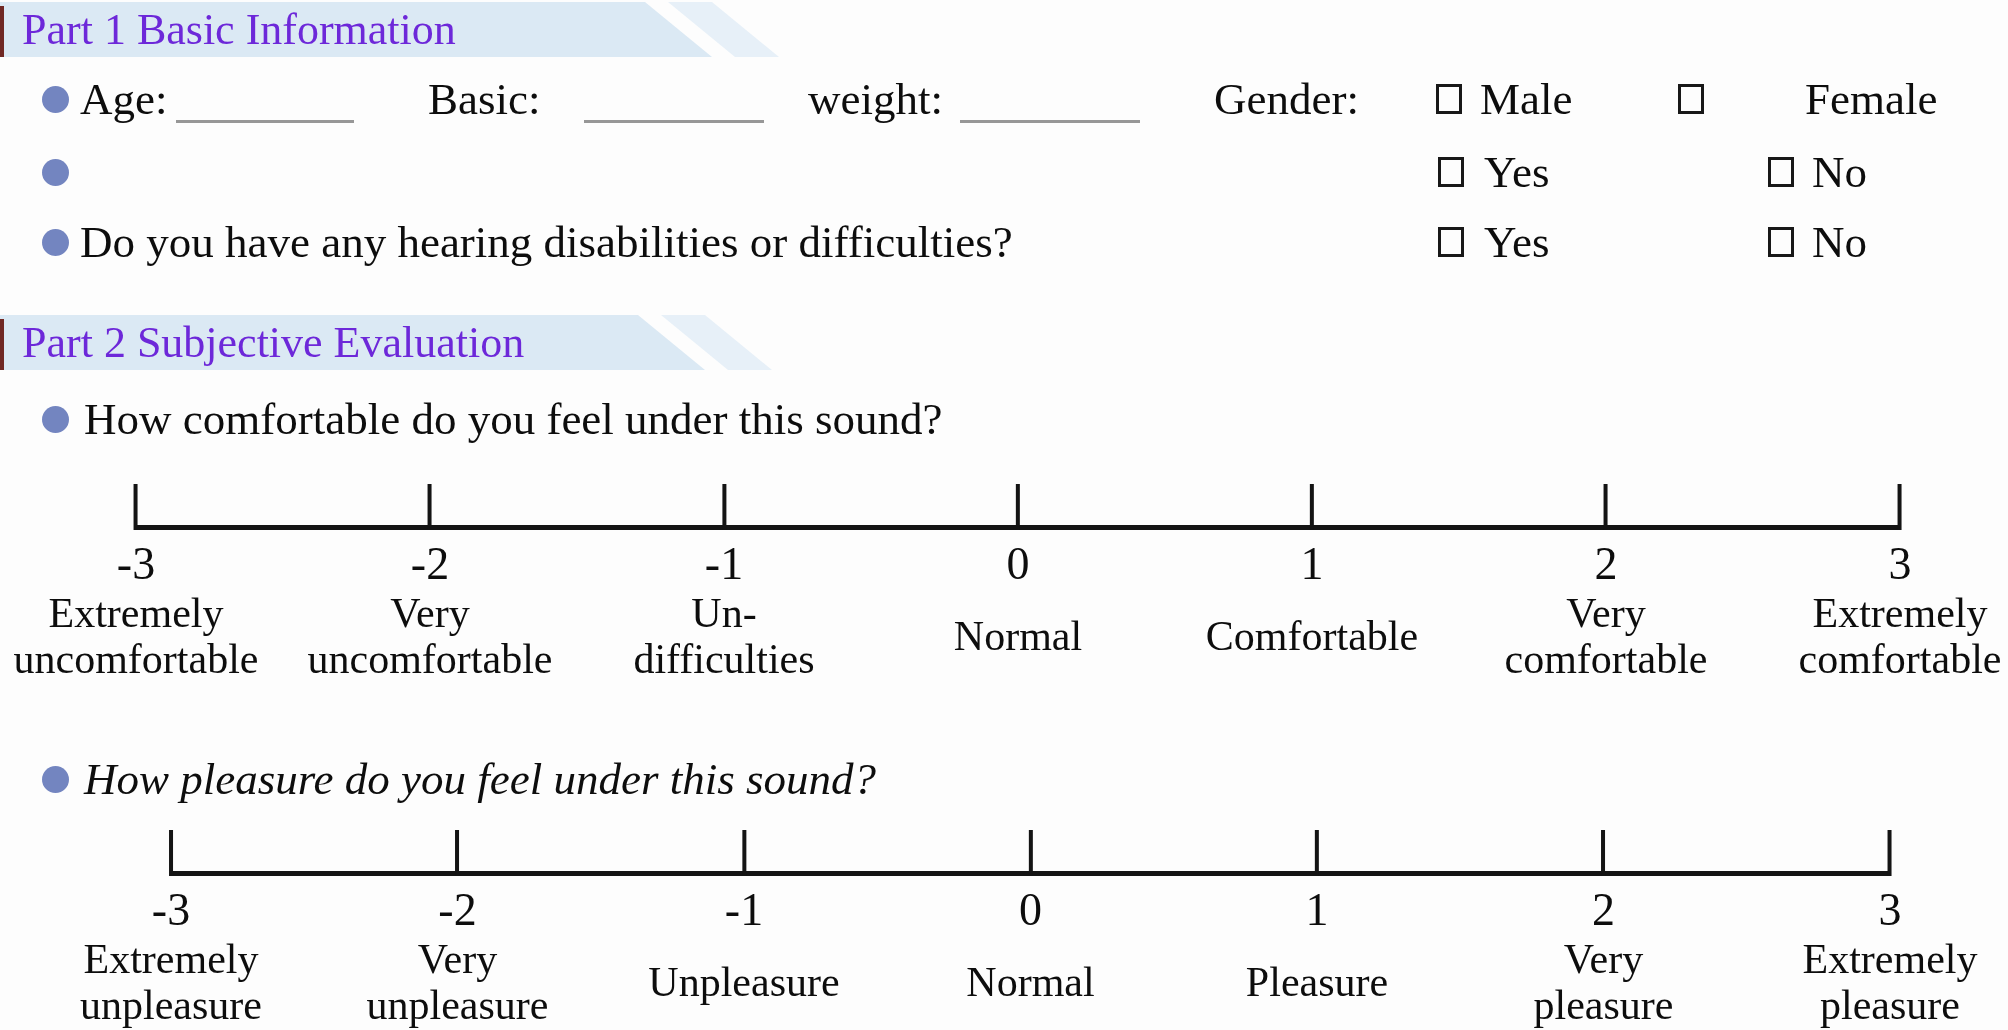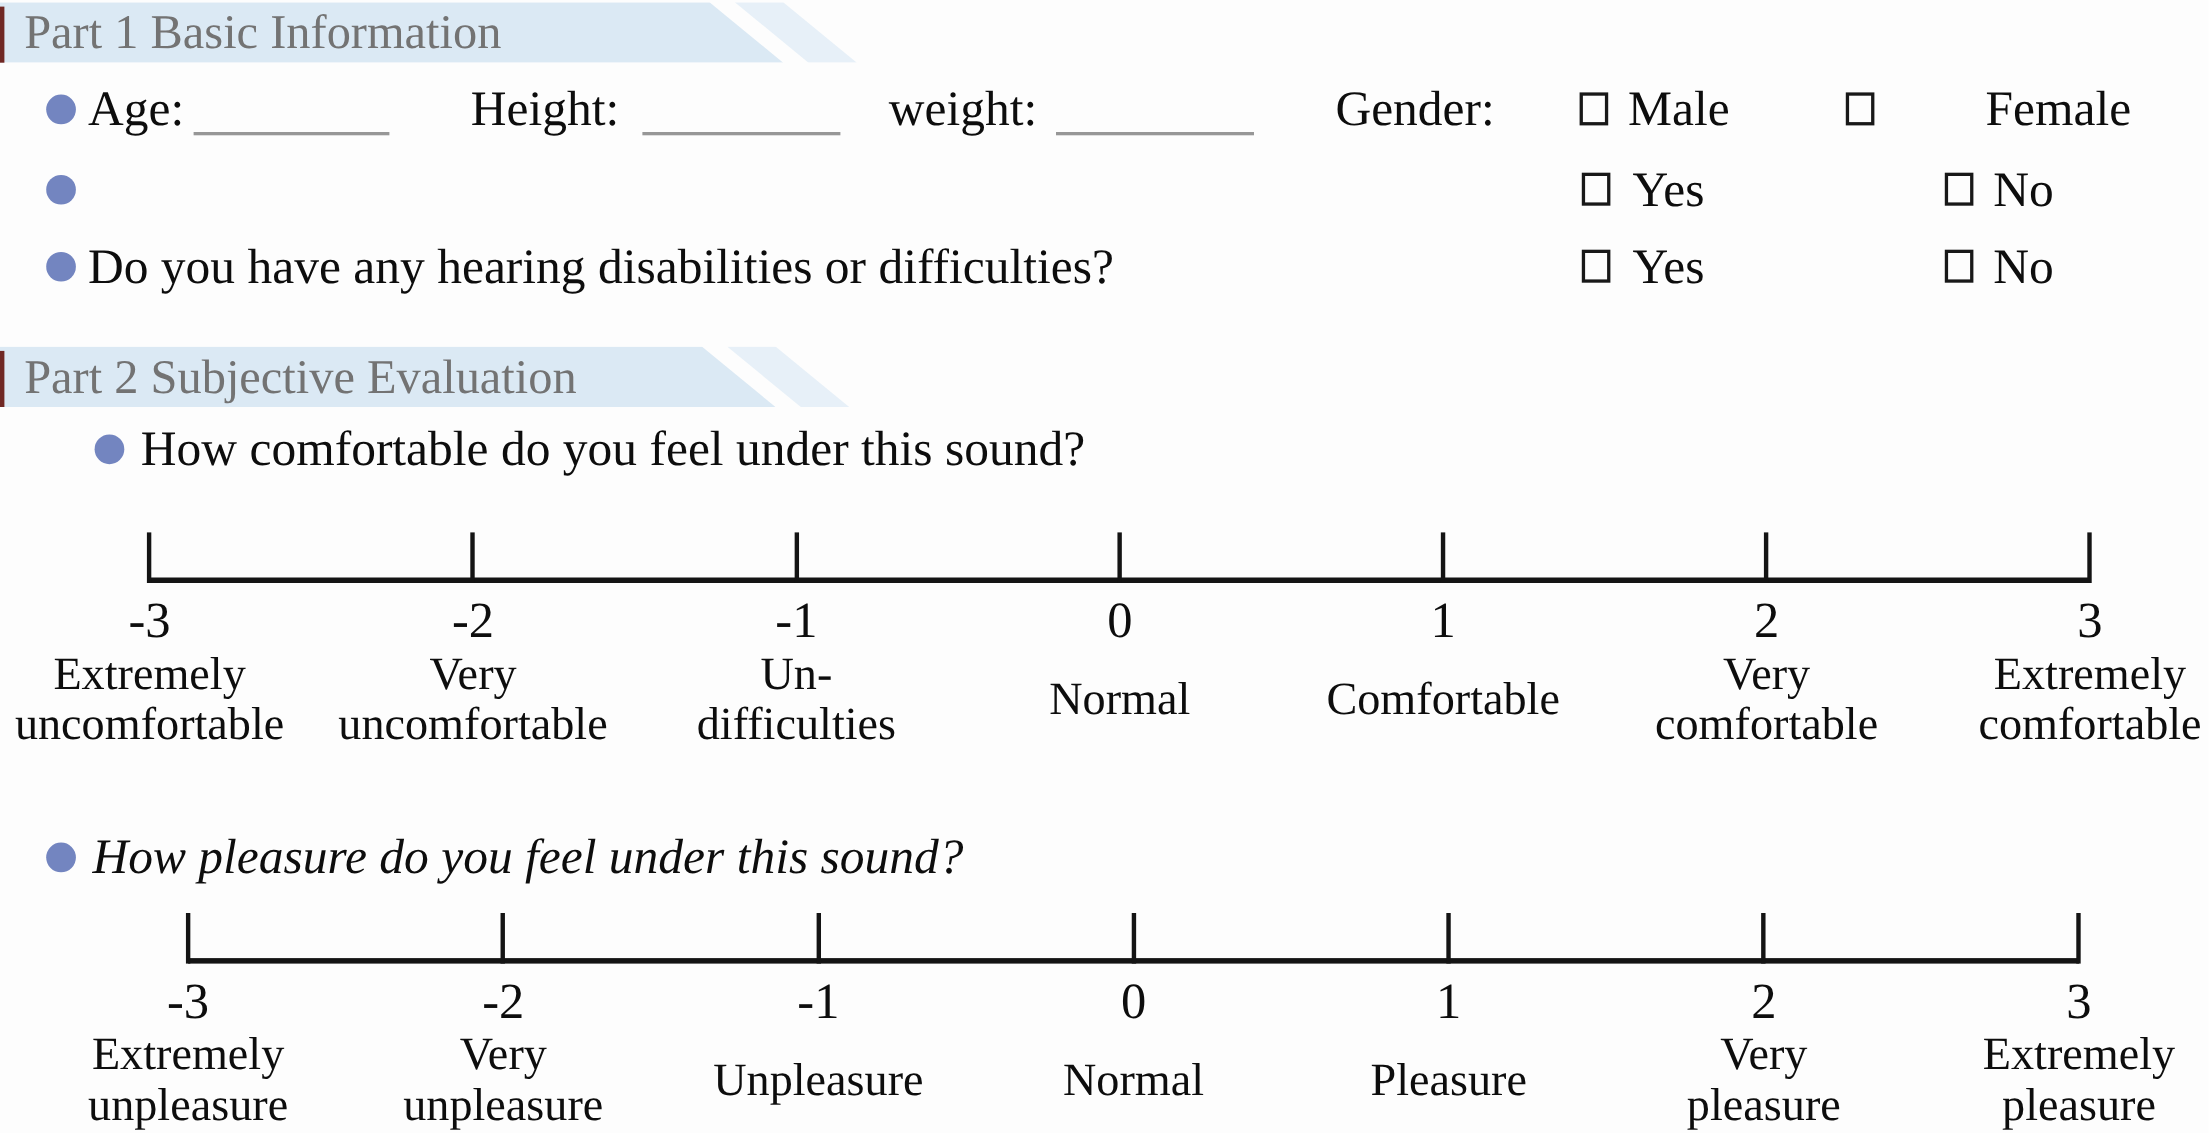--- a/index.html
+++ b/index.html
@@ -22,21 +22,21 @@
   .banner .shape-tail {
     position: absolute; top: 0; left: 0; width: 100%; height: 100%;
     background: #e7f0f8;
   }
   .banner .edge-strip {
     position: absolute; left: 0; top: 4px; width: 4px; height: 51px;
     background: #702824; z-index: 3;
   }
   .banner .banner-title {
     position: absolute; left: 22px; top: 0; z-index: 2;
-    font-size: 44px; line-height: 55px; white-space: nowrap; color: #737373;
+    font-size: 44px; line-height: 55px; white-space: nowrap; color: #6d28d9;
   }
   #banner-part1 { top: 2px; width: 790px; }
   #banner-part1 .shape-main { clip-path: polygon(0 0, 645px 0, 712px 100%, 0 100%); }
   #banner-part1 .shape-tail { clip-path: polygon(668px 0, 712px 0, 779px 100%, 735px 100%); }
   #banner-part2 { top: 315px; width: 790px; }
   #banner-part2 .shape-main { clip-path: polygon(0 0, 638px 0, 705px 100%, 0 100%); }
   #banner-part2 .shape-tail { clip-path: polygon(661px 0, 705px 0, 772px 100%, 728px 100%); }
 
   
   .row { position: absolute; left: 0; width: 1820px; height: 56px; }
@@ -52,21 +52,21 @@
     position: absolute; top: 49px; height: 3px; background: #979797;
   }
   .checkbox {
     position: absolute; top: 13px; width: 26px; height: 30px;
     border: 3px solid #181818; background: transparent; box-sizing: border-box;
   }
 
   #row-demo    { top: 71px; }
   #row-health  { top: 144px; }
   #row-hearing { top: 214px; }
-  #row-q-comfort  { top: 380px; margin-left: 44px; }
+  #row-q-comfort  { top: 391px; }
   #row-q-pleasure { top: 751px; font-style: italic; }
   #row-q-comfort .txt, #row-q-pleasure .txt { left: 84px; }
 
   
   .scale { position: absolute; }
   .scale .baseline {
     position: absolute; left: 0; right: 0; top: 41px; height: 5px;
     background: #141414;
   }
   .scale .point {
@@ -97,21 +97,21 @@
     <div class="shape-main"></div>
     <div class="shape-tail"></div>
     <div class="edge-strip"></div>
     <div class="banner-title">Part 1 Basic Information</div>
   </div>
 
   <div class="row" id="row-demo">
     <span class="bullet"></span>
     <span class="txt" style="left:80px">Age:</span>
     <span class="input-line" style="left:176px; width:178px"></span>
-    <span class="txt" style="left:428px">Height:</span>
+    <span class="txt" style="left:428px">Basic:</span>
     <span class="input-line" style="left:584px; width:180px"></span>
     <span class="txt" style="left:808px">weight:</span>
     <span class="input-line" style="left:960px; width:180px"></span>
     <span class="txt" style="left:1214px">Gender:</span>
     <span class="checkbox" style="left:1436px"></span>
     <span class="txt" style="left:1480px">Male</span>
     <span class="checkbox" style="left:1678px"></span>
     <span class="txt" style="left:1805px">Female</span>
   </div>
 

